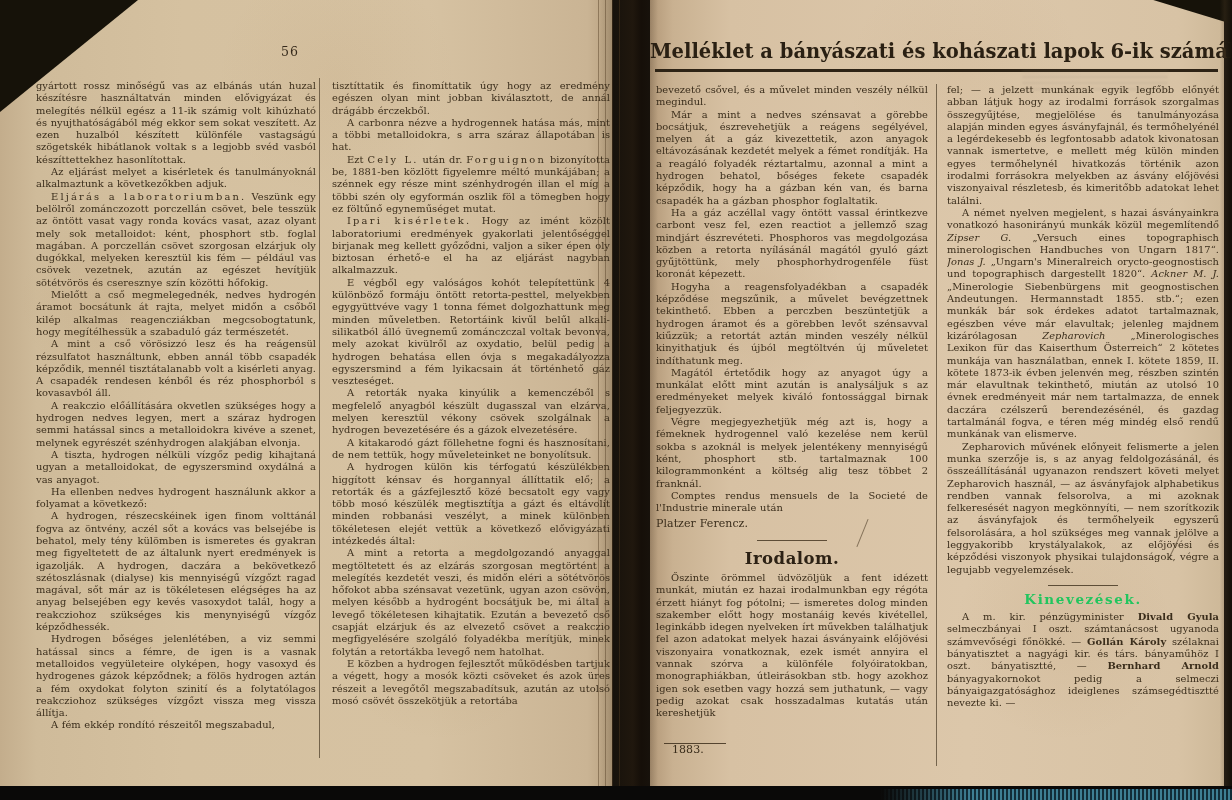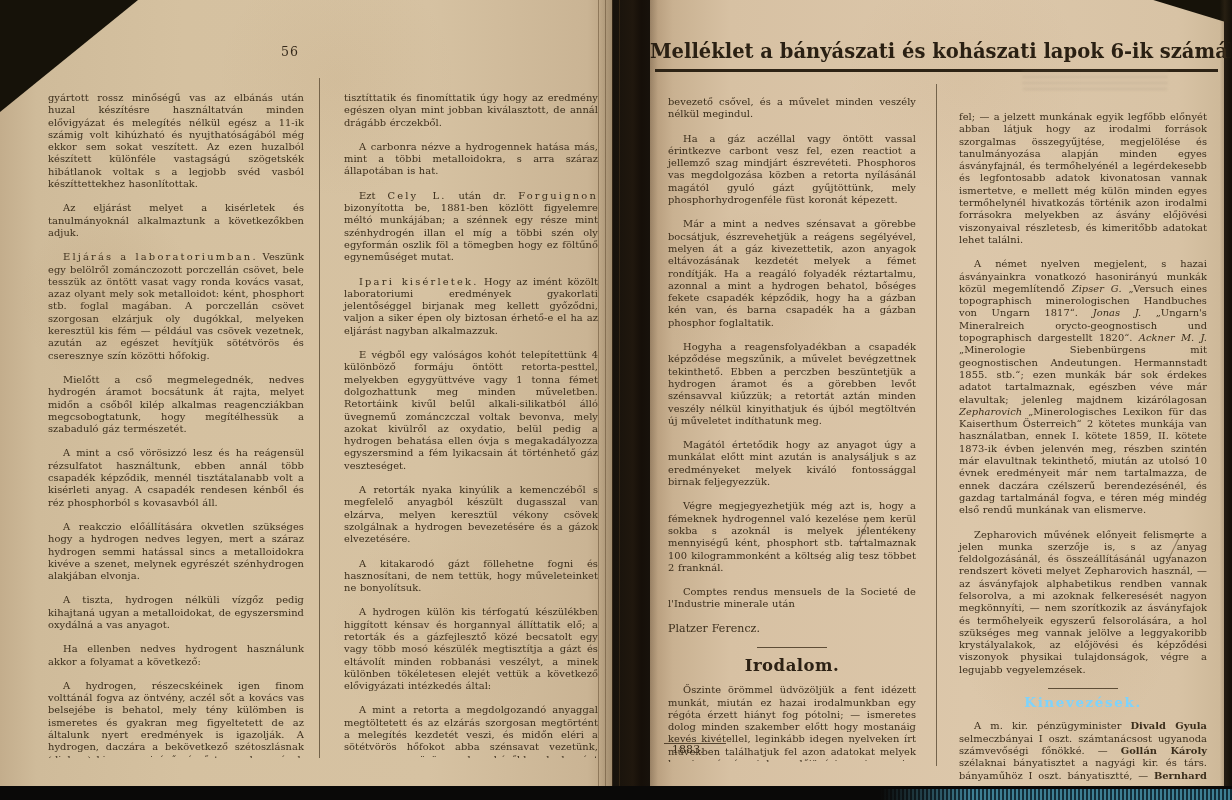--- a/index.html
+++ b/index.html
@@ -32,34 +32,34 @@
   .edge-stripes{position:absolute;left:880px;top:789px;width:352px;height:11px;z-index:6;
     background:repeating-linear-gradient(90deg,#3e7e93 0 2px,#122c38 2px 4px);}
   .edge-stripes:before{content:"";position:absolute;left:0;top:0;width:90px;height:100%;
     background:linear-gradient(90deg,#0a0908,rgba(10,9,8,0));}
   
   .pagenum{position:absolute;left:240px;top:44px;width:100px;text-align:center;
     font-size:12.5px;letter-spacing:1px;color:#32271a;}
   .coldiv{position:absolute;width:1px;background:rgba(62,47,28,.65);}
   .col{position:absolute;overflow:hidden;color:#3a2d1b;font-size:9.9px;line-height:12.3px;
     text-align:justify;word-spacing:.4px;letter-spacing:.05px;}
-  .col p{margin:12px;text-indent:15px;}
+  .col p{margin:0;text-indent:15px;}
   .col p.noind{text-indent:0;}
   .seg-sp{letter-spacing:2.2px;}
   .seg-b{font-weight:bold;}
   .seg-bi{font-weight:normal;font-style:italic;}
   
   .rp-title{position:absolute;left:650px;top:40px;width:574px;text-align:center;
     font-size:19.5px;font-weight:bold;color:#2a2013;white-space:nowrap;z-index:2;}
   .rp-rule{position:absolute;left:655px;top:69px;width:563px;height:3px;background:#2d2315;z-index:2;}
   
   .sig{text-align:left;padding-right:26px;font-size:11px;text-indent:0 !important;margin-top:4px !important;}
   .sec-rule{width:70px;height:0;border-top:1px solid rgba(62,47,28,.8);margin:9px auto 7px;}
   .h-irodalom{text-align:center;font-size:16.5px;font-weight:600;color:#2c2114;margin:12px 0 7px;letter-spacing:.5px;}
-  .h-kinev{text-align:center;font-size:13.5px;font-weight:bold;color:#7dd3fc;letter-spacing:1.6px;margin:4px 0 6px;}
+  .h-kinev{text-align:center;font-size:13.5px;font-weight:bold;color:#22c55e;letter-spacing:1.6px;margin:4px 0 6px;}
   .footnote{position:absolute;left:4px;bottom:6px;}
   .footnote-rule{width:62px;height:0;border-top:1px solid rgba(62,47,28,.85);margin-left:4px;}
   .footnote-year{font-size:11px;padding-left:12px;color:#3a2d1b;}
   
   .stamp{position:absolute;left:1022px;top:66px;width:146px;height:24px;z-index:2;opacity:.45;
     filter:blur(1.4px);border-radius:3px;
     background:repeating-linear-gradient(0deg,rgba(125,112,92,.38) 0 2px,rgba(0,0,0,0) 2px 6px);}
   .scratch{position:absolute;width:1px;background:rgba(62,46,26,.55);z-index:2;}
   .scratch-1{left:862px;top:518px;height:30px;transform:rotate(22deg);}
   .scratch-2{left:1174px;top:534px;height:26px;transform:rotate(26deg);}
@@ -102,37 +102,37 @@
   <div class="page page-right"></div>
   <div class="rp-title">Melléklet a bányászati és kohászati lapok 6-ik számához.</div>
   <div class="rp-rule"></div>
   <div class="stamp"></div>
   <div class="scratch scratch-1"></div>
   <div class="scratch scratch-2"></div>
   <div class="coldiv" style="left:936px;top:84px;height:682px;z-index:2;"></div>
 
   <div class="col" style="left:656px;top:84px;width:272px;height:678px;z-index:2;">
     <p class="noind"><span>bevezető csővel, és a művelet minden veszély nélkül megindul.</span></p>
+    <p><span>Már a mint a nedves szénsavat a görebbe bocsátjuk, észrevehetjük a reágens segélyével, melyen át a gáz kivezettetik, azon anyagok eltávozásának kezdetét melyek a fémet rondítják. Ha a reagáló folyadék réztartalmu, azonnal a mint a hydrogen behatol, bőséges fekete csapadék képződik, hogy ha a gázban kén van, és barna csapadék ha a gázban phosphor foglaltatik.</span></p>
     <p><span>Ha a gáz aczéllal vagy öntött vassal érintkezve carbont vesz fel, ezen reactiot a jellemző szag mindjárt észrevéteti. Phosphoros vas megdolgozása közben a retorta nyílásánál magától gyuló gázt gyűjtöttünk, mely phosphorhydrogenféle füst koronát képezett.</span></p>
-    <p><span>Már a mint a nedves szénsavat a görebbe bocsátjuk, észrevehetjük a reágens segélyével, melyen át a gáz kivezettetik, azon anyagok eltávozásának kezdetét melyek a fémet rondítják. Ha a reagáló folyadék réztartalmu, azonnal a mint a hydrogen behatol, bőséges fekete csapadék képződik, hogy ha a gázban kén van, és barna csapadék ha a gázban phosphor foglaltatik.</span></p>
     <p><span>Hogyha a reagensfolyadékban a csapadék képződése megszűnik, a művelet bevégzettnek tekinthető. Ebben a perczben beszüntetjük a hydrogen áramot és a görebben levőt szénsavval kiűzzük; a retortát aztán minden veszély nélkül kinyithatjuk és újból megtöltvén új műveletet indíthatunk meg.</span></p>
     <p><span>Magától értetődik hogy az anyagot úgy a munkálat előtt mint azután is analysáljuk s az eredményeket melyek kiváló fontossággal birnak feljegyezzük.</span></p>
     <p><span>Végre megjegyezhetjük még azt is, hogy a fémeknek hydrogennel való kezelése nem kerül sokba s azoknál is melyek jelentékeny mennyiségű ként, phosphort stb. tartalmaznak 100 kilogrammonként a költség alig tesz többet 2 franknál.</span></p>
     <p><span>Comptes rendus mensuels de la Societé de l'Industrie minerale után</span></p>
     <p class="sig">Platzer Ferencz.</p>
     <div class="sec-rule"></div>
     <div class="h-irodalom">Irodalom.</div>
     <p><span>Őszinte örömmel üdvözöljük a fent idézett munkát, miután ez hazai irodalmunkban egy régóta érzett hiányt fog pótolni; — ismeretes dolog minden szakember előtt hogy mostanáig kevés kivétellel, leginkább idegen nyelveken írt művekben találhatjuk fel azon adatokat melyek hazai ásványaink előjövési viszonyaira vonatkoznak, ezek ismét annyira el vannak szórva a különféle folyóiratokban, monographiákban, útleirásokban stb. hogy azokhoz igen sok esetben vagy hozzá sem juthatunk, — vagy pedig azokat csak hosszadalmas kutatás után kereshetjük</span></p>
     <div class="footnote">
       <div class="footnote-rule"></div>
       <div class="footnote-year">1883.</div>
     </div>
   </div>
 
-  <div class="col" style="left:947px;top:99px;width:272px;height:682px;z-index:2;">
+  <div class="col" style="left:947px;top:84px;width:272px;height:682px;z-index:2;">
     <p class="noind"><span>fel; — a jelzett munkának egyik legfőbb előnyét abban látjuk hogy az irodalmi források szorgalmas összegyűjtése, megjelölése és tanulmányozása alapján minden egyes ásványfajnál, és termőhelyénél a legérdekesebb és legfontosabb adatok kivonatosan vannak ismertetve, e mellett még külön minden egyes termőhelynél hivatkozás történik azon irodalmi forrásokra melyekben az ásvány előjövési viszonyaival részletesb, és kimeritőbb adatokat lehet találni.</span></p>
     <p><span>A német nyelven megjelent, s hazai ásványainkra vonatkozó hasonirányú munkák közül megemlítendő </span><span class="seg-bi">Zipser G.</span><span> „Versuch eines topographisch minerologischen Handbuches von Ungarn 1817“. </span><span class="seg-bi">Jonas J.</span><span> „Ungarn's Mineralreich orycto-geognostisch und topographisch dargestellt 1820“. </span><span class="seg-bi">Ackner M. J.</span><span> „Minerologie Siebenbürgens mit geognostischen Andeutungen. Hermannstadt 1855. stb.“; ezen munkák bár sok érdekes adatot tartalmaznak, egészben véve már elavultak; jelenleg majdnem kizárólagosan </span><span class="seg-bi">Zepharovich</span><span> „Minerologisches Lexikon für das Kaiserthum Österreich“ 2 kötetes munkája van használatban, ennek I. kötete 1859, II. kötete 1873-ik évben jelenvén meg, részben szintén már elavultnak tekinthető, miután az utolsó 10 évnek eredményeit már nem tartalmazza, de ennek daczára czélszerű berendezésénél, és gazdag tartalmánál fogva, e téren még mindég első rendű munkának van elismerve.</span></p>
     <p><span>Zepharovich művének előnyeit felismerte a jelen munka szerzője is, s az anyag feldolgozásánál, és összeállításánál ugyanazon rendszert követi melyet Zepharovich használ, — az ásványfajok alphabetikus rendben vannak felsorolva, a mi azoknak felkeresését nagyon megkönnyíti, — nem szorítkozik az ásványfajok és termőhelyeik egyszerű felsorolására, a hol szükséges meg vannak jelölve a leggyakoribb krystályalakok, az előjövési és képződési viszonyok physikai tulajdonságok, végre a legujabb vegyelemzések.</span></p>
     <div class="sec-rule"></div>
     <div class="h-kinev">Kinevezések.</div>
     <p><span>A m. kir. pénzügyminister </span><span class="seg-b">Divald Gyula</span><span> selmeczbányai I oszt. számtanácsost ugyanoda számvevőségi főnökké. — </span><span class="seg-b">Gollán Károly</span><span> szélaknai bányatisztet a nagyági kir. és társ. bányaműhöz I oszt. bányatisztté, — </span><span class="seg-b">Bernhard Arnold</span><span> bányagyakornokot pedig a selmeczi bányaigazgatósághoz ideiglenes számsegédtisztté nevezte ki. —</span></p>
 
   </div>
 
   <div class="gutter"></div>

